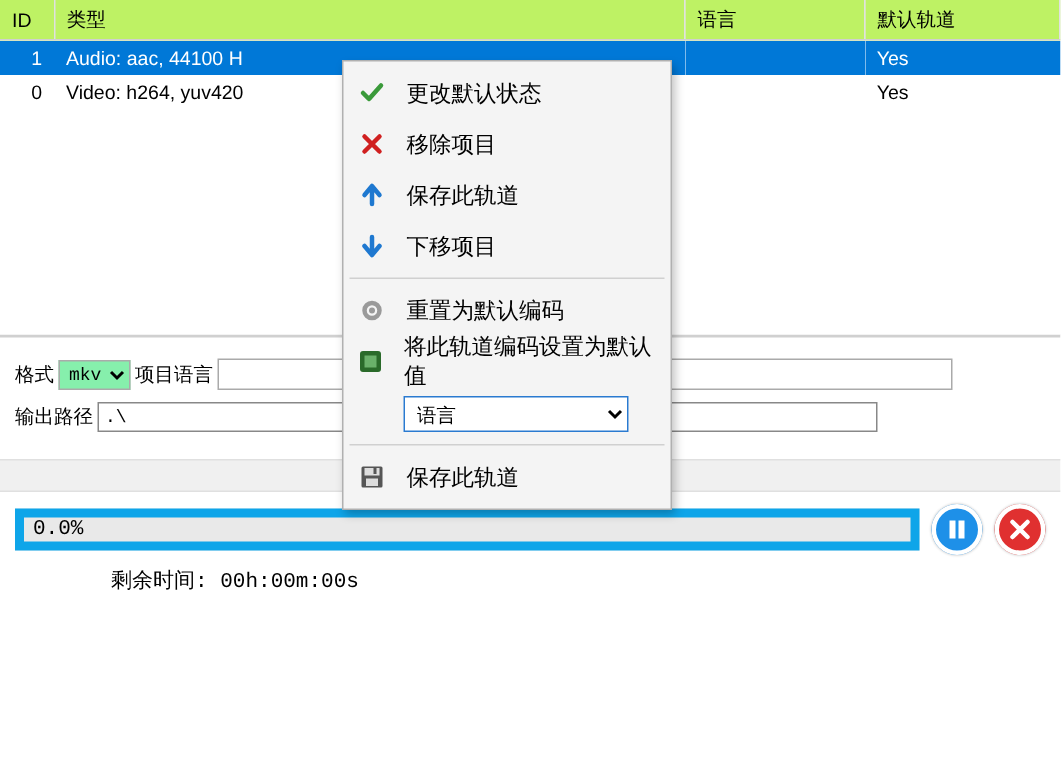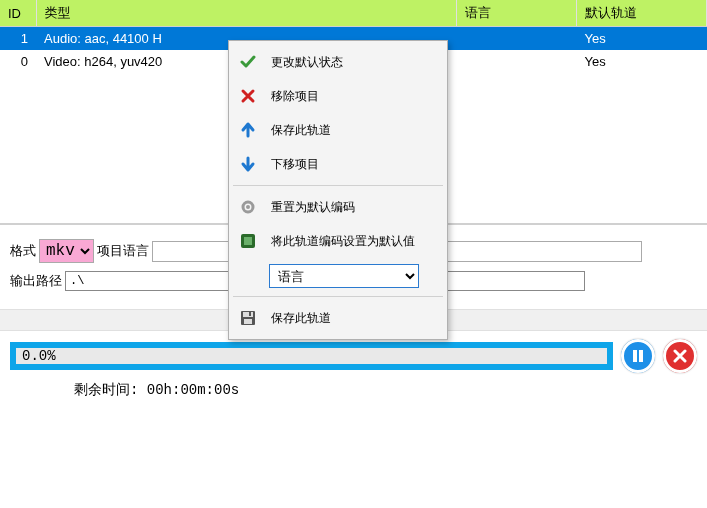--- a/index.html
+++ b/index.html
@@ -41,23 +41,23 @@
 .table-body-filler { height: 150px; }
 
 .form-area {
   border-top: 1px solid #d0d0d0;
   padding: 6px 10px 10px 10px;
 }
 .form-row { display: flex; align-items: center; gap: 3px; margin: 8px 0; }
 .form-row label { font-size: 13px; }
 select.fmt {
   font-family: "Courier New", monospace;
-  font-size: 16px;
+  font-size: 12px;
   padding: 1px 2px;
-  background: #f9a8d4;
+  background: #86efac;
   border: 1px solid #aaa;
 }
 input.path {
   font-family: "Courier New", monospace;
   font-size: 12px;
   padding: 2px 4px;
   border: 1px solid #888;
   width: 520px;
   background:#fff;
 }
@@ -98,21 +98,21 @@
   background: #f4f4f4;
   border: 1px solid #b0b0b0;
   box-shadow: 2px 3px 6px rgba(0,0,0,.25);
   padding: 4px 2px;
 }
 .cm-item {
   display:flex; align-items:center;
   height: 34px;
   padding: 0 10px 0 6px;
   gap: 12px;
-  font-size: 12px;
+  font-size: 15px;
   cursor:pointer;
 }
 .cm-icon { width:22px; height:22px; display:flex; align-items:center; justify-content:center; }
 .cm-sep { height:1px; background:#d0d0d0; margin:4px 2px; }
 .cm-combo {
   display:flex; align-items:center;
   margin: 6px 8px 8px 38px;
 }
 .cm-combo select {
   width: 150px;

